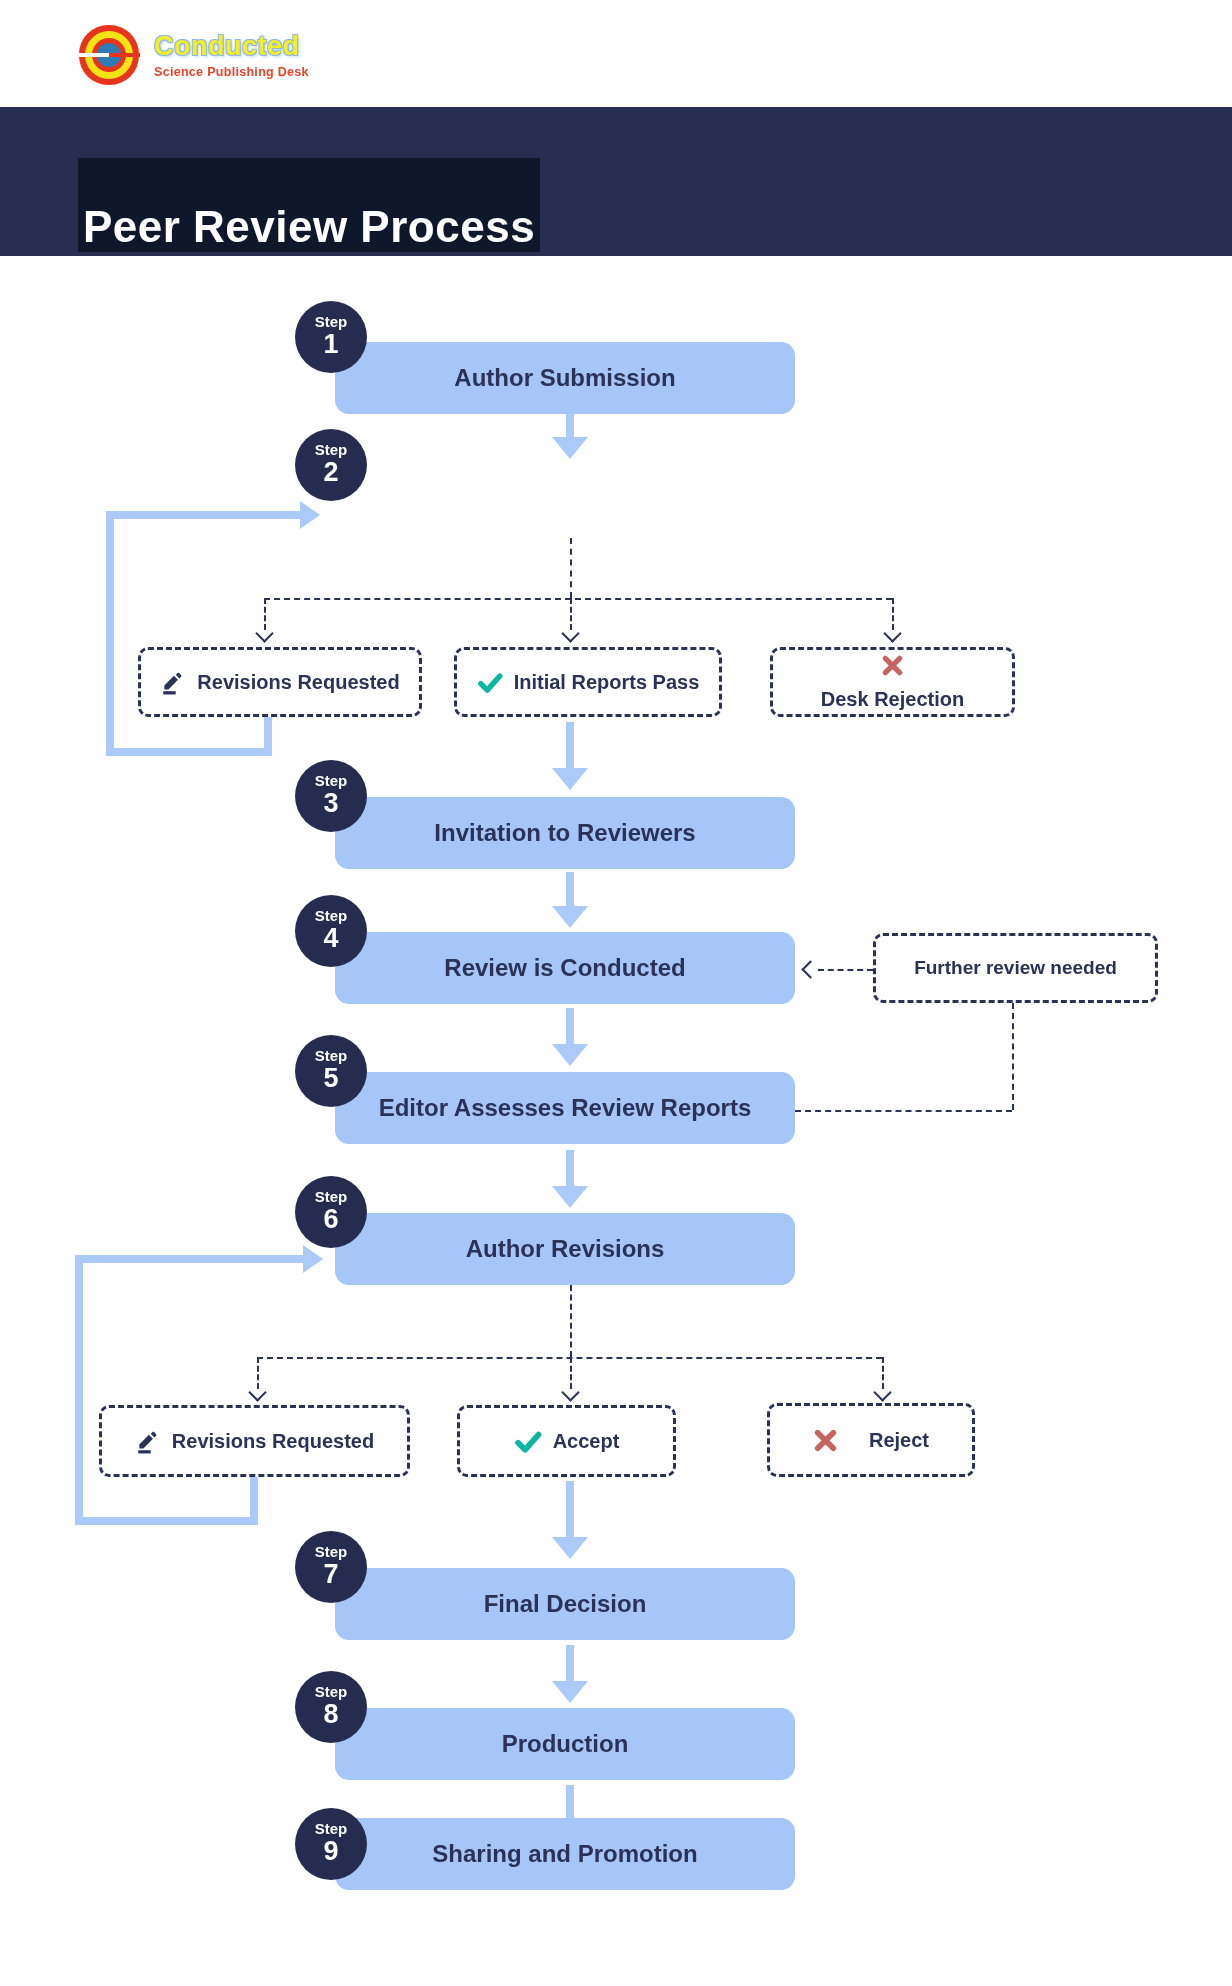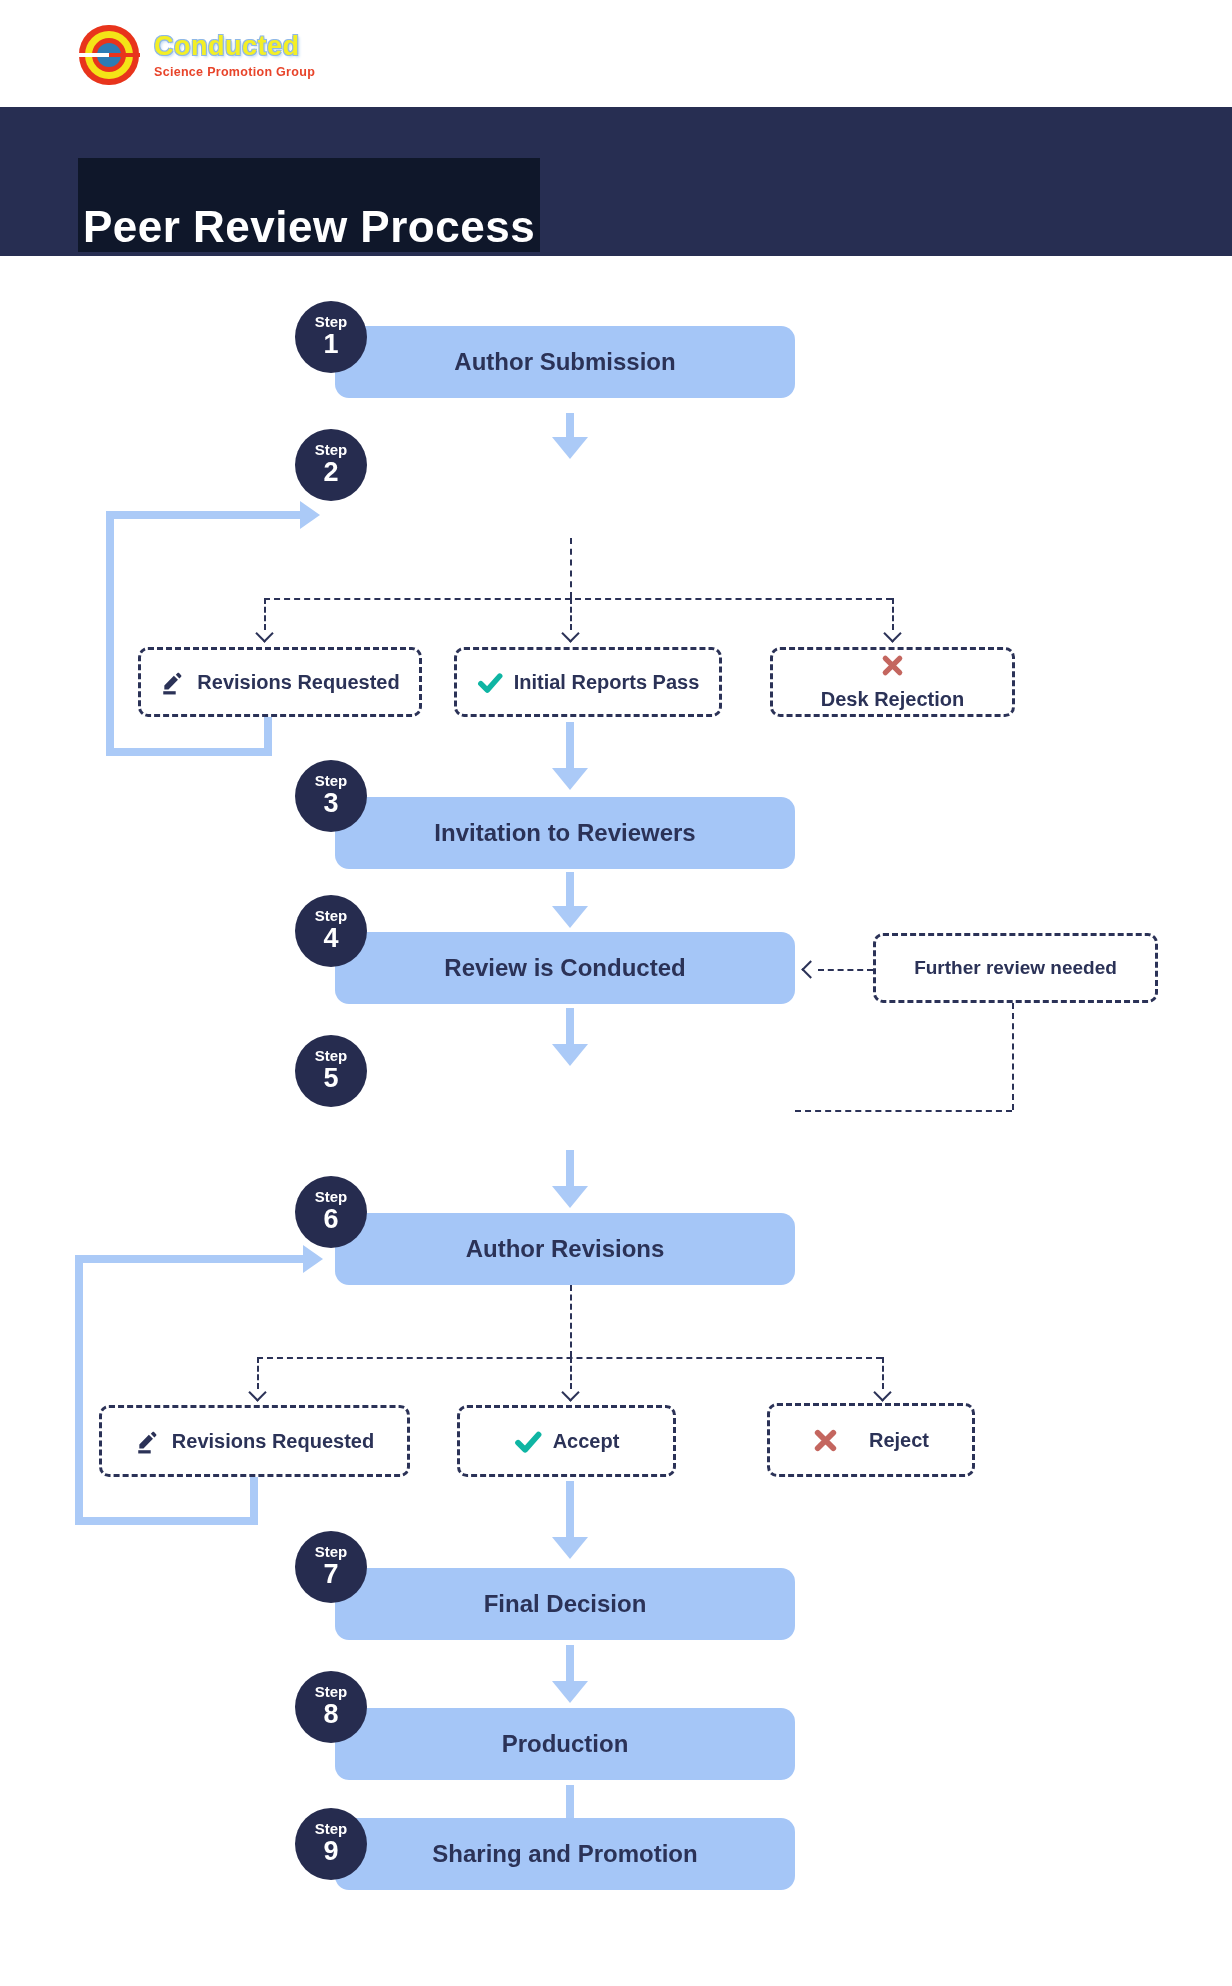--- a/index.html
+++ b/index.html
@@ -79,34 +79,34 @@
 <div id="canvas">
 
   <div class="logo">
     <div class="logo-icon">
       <div class="logo-core"></div>
       <div class="logo-slit-w"></div>
       <div class="logo-slit-r"></div>
     </div>
     <div class="logo-text">
       <span class="brand">Conducted</span>
-      <span class="tagline">Science Promotion Group</span>
+      <span class="tagline">Science Publishing Desk</span>
     </div>
   </div>
 
   <div class="navband"></div>
   <div class="titlebox">
     <h1>Peer Review Process</h1>
   </div>
 
   <div class="step-badge" style="top:301px;">
     <span class="s-word">Step</span>
     <span class="s-num">1</span>
   </div>
-  <div class="flow-box" style="top:326px;">
+  <div class="flow-box" style="top:342px;">
     <span>Author Submission</span>
   </div>
   <div class="varrow" style="top:413px;--h:46px;">
       <div class="shaft"></div>
       <div class="head"></div>
     </div>
 
   <div class="step-badge" style="top:429px;">
     <span class="s-word">Step</span>
     <span class="s-num">2</span>
@@ -187,20 +187,23 @@
   </div>
   <div class="dash-h" style="left:818px;top:969px;width:55px;"></div>
   <div class="chev-left" style="left:804px;top:963px;"></div>
   <div class="dash-v" style="left:1012px;top:1003px;height:107px;"></div>
   <div class="dash-h" style="left:795px;top:1110px;width:217px;"></div>
 
   <div class="step-badge" style="top:1035px;">
     <span class="s-word">Step</span>
     <span class="s-num">5</span>
   </div>
+  <div class="flow-box" style="top:1072px;">
+    <span>Editor Assesses Review Reports</span>
+  </div>
   <div class="varrow" style="top:1150px;--h:58px;">
       <div class="shaft"></div>
       <div class="head"></div>
     </div>
 
   <div class="step-badge" style="top:1176px;">
     <span class="s-word">Step</span>
     <span class="s-num">6</span>
   </div>
   <div class="flow-box" style="top:1213px;">

